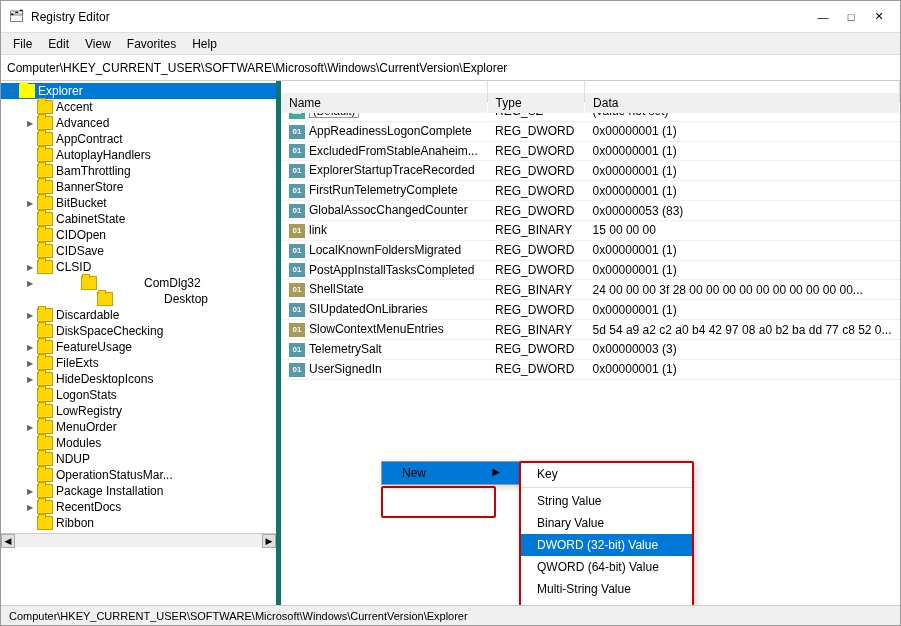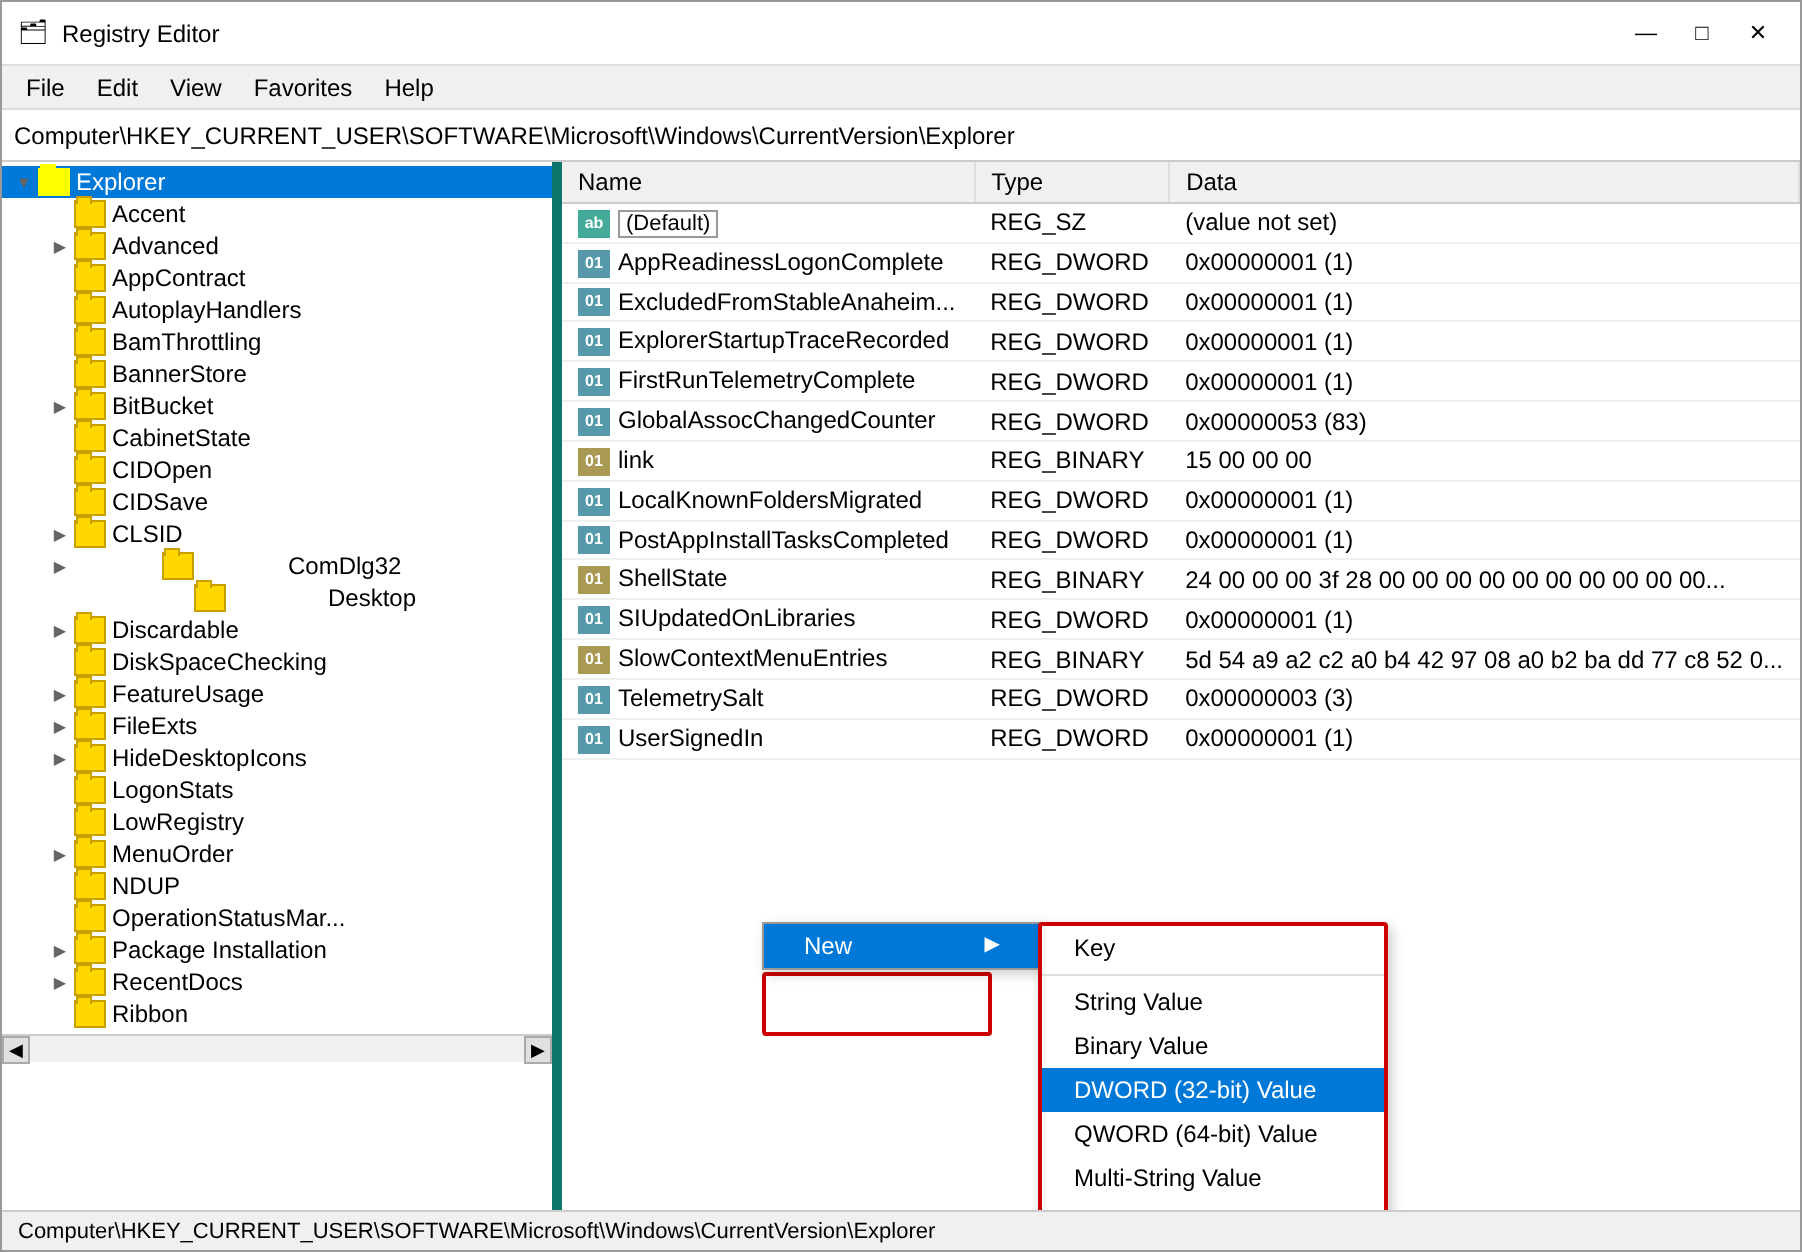--- a/index.html
+++ b/index.html
@@ -39,21 +39,21 @@
     .folder-icon { width: 16px; height: 14px; background: #ffd700; border: 1px solid #c8a000; margin-right: 3px; flex-shrink: 0; position: relative; }
     .folder-icon::before { content: ''; position: absolute; top: -3px; left: 0; width: 6px; height: 3px; background: #ffd700; border: 1px solid #c8a000; border-bottom: none; }
 
     .tree-label { font-size: 12px; }
 
     
     .right-panel { flex: 1; background: #fff; overflow: auto; }
 
     
     .reg-table { width: 100%; border-collapse: collapse; }
-    .reg-table th { background: #f0f0f0; border-bottom: 1px solid #ccc; border-right: 1px solid #ddd; padding: 3px 8px; text-align: left; font-size: 12px; font-weight: normal; cursor: pointer; position: sticky; top: 0; }
+    .reg-table th { background: #f0f0f0; border-bottom: 1px solid #ccc; border-right: 1px solid #ddd; padding: 3px 8px; text-align: left; font-size: 12px; font-weight: normal; cursor: pointer; position: sticky; top: 12px; }
     .reg-table td { padding: 2px 8px; border-bottom: 1px solid #f0f0f0; font-size: 12px; white-space: nowrap; cursor: default; }
 
     
     .status-bar { background: #f0f0f0; border-top: 1px solid #ccc; padding: 2px 8px; font-size: 11px; height: 20px; display: flex; align-items: center; }
     .context-menu { position: absolute; background: #fff; border: 1px solid #999; box-shadow: 2px 2px 6px rgba(0,0,0,0.2); min-width: 140px; z-index: 200; }
     .context-menu-item { padding: 4px 20px; font-size: 12px; cursor: pointer; white-space: nowrap; }
     .context-menu-item.has-arrow::after { content: '▶'; float: right; margin-left: 20px; font-size: 10px; }
     .new-submenu-item { padding: 4px 16px; font-size: 12px; cursor: pointer; white-space: nowrap; }
     .new-submenu-item.selected { background: #0078d7; color: #fff; }
 
@@ -197,20 +197,25 @@
         </div>
         <div class="tree-item" style="padding-left: 22px;">
           <span class="tree-expand leaf"></span>
           <span class="folder-icon"></span>
           <span class="tree-label">LowRegistry</span>
         </div>
         <div class="tree-item" style="padding-left: 22px;">
           <span class="tree-expand collapsed"></span>
           <span class="folder-icon"></span>
           <span class="tree-label">MenuOrder</span>
+        </div>
+        <div class="tree-item" style="padding-left: 22px;">
+          <span class="tree-expand leaf"></span>
+          <span class="folder-icon"></span>
+          <span class="tree-label">Modules</span>
         </div>
         <div class="tree-item" style="padding-left: 22px;">
           <span class="tree-expand leaf"></span>
           <span class="folder-icon"></span>
           <span class="tree-label">NDUP</span>
         </div>
         <div class="tree-item" style="padding-left: 22px;">
           <span class="tree-expand leaf"></span>
           <span class="folder-icon"></span>
           <span class="tree-label">OperationStatusMar...</span>
@@ -321,21 +326,21 @@
             </tr>
           </tbody>
       </table>
     </div>
 
     <div style="position:absolute; left:280px; top:0; right:0; bottom:0; pointer-events:none;">
 
       <div style="position:absolute; left:100px; top:405px; width:115px; height:32px; border:2px solid #cc0000; border-radius:2px; pointer-events:none; z-index:150;"></div>
 
       <div class="context-menu" style="position:absolute; left:100px; top:380px; width:140px; z-index:200; pointer-events:auto;">
-        <div class="context-menu-item has-arrow" style="background:#0078d7; color:#ffffff;">New</div>
+        <div class="context-menu-item has-arrow" style="background:#0078d7; color:#000000;">New</div>
       </div>
 
       <div style="position:absolute; left:238px; top:380px; border:2px solid #cc0000; border-radius:2px; background:#fff; box-shadow:2px 2px 6px rgba(0,0,0,0.2); min-width:175px; z-index:300; pointer-events:auto;">
         <div class="new-submenu-item">Key</div>
         <div style="border-top:1px solid #ddd; margin:2px 0;"></div>
         <div class="new-submenu-item">String Value</div>
         <div class="new-submenu-item">Binary Value</div>
         <div class="new-submenu-item selected">DWORD (32-bit) Value</div>
         <div class="new-submenu-item">QWORD (64-bit) Value</div>
         <div class="new-submenu-item">Multi-String Value</div>

